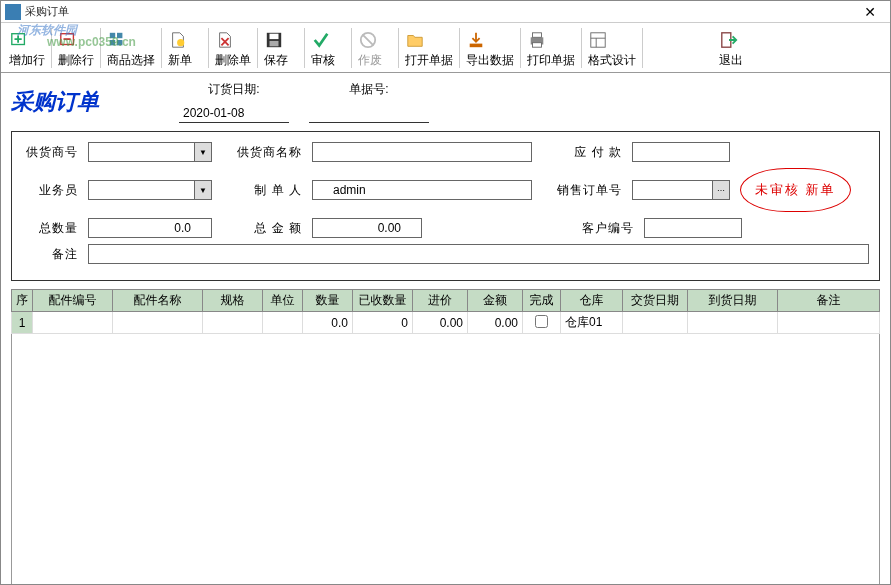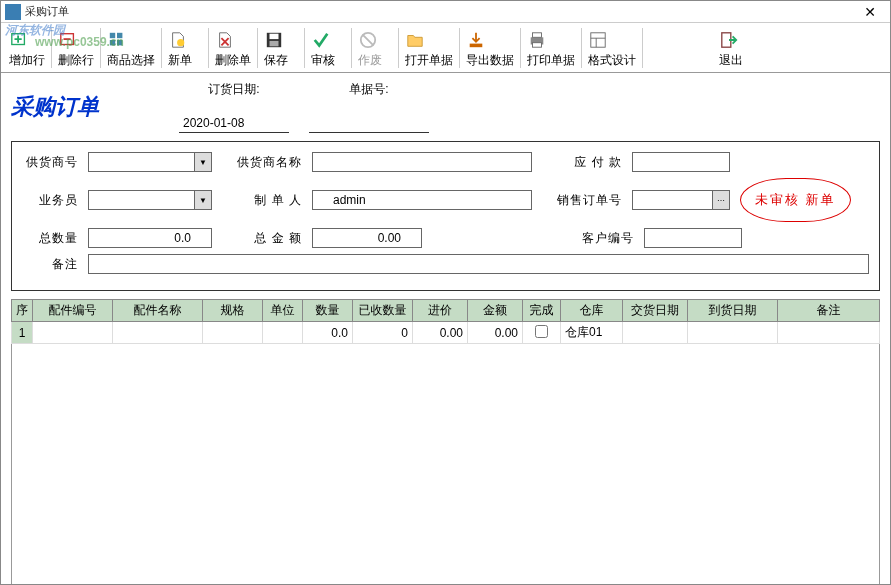--- a/index.html
+++ b/index.html
@@ -1,35 +1,35 @@
 <!DOCTYPE html>
 <html><head>
 <meta charset="utf-8">
 <style>
 * { box-sizing: border-box; margin: 0; padding: 0; font-family: "Microsoft YaHei", SimSun, sans-serif; font-size: 12px; }
 body { background: #fff; width: 891px; height: 585px; border: 1px solid #888; position: relative; }
 .titlebar { background: #fff; height: 22px; display: flex; align-items: center; border-bottom: 1px solid #ccc; }
 .titlebar-icon { width: 16px; height: 16px; margin: 0 4px; background: #3a7eb3; }
 .titlebar-text { flex: 1; font-size: 11px; color: #222; }
 .titlebar-close { width: 40px; text-align: center; font-size: 14px; font-family: Arial; cursor: pointer; }
-.watermark { position: absolute; top: 8px; left: 4px; font-size: 28px; font-weight: bold; color: rgba(60,120,200,0.55); font-style: italic; z-index: 5; pointer-events: none; }
+.watermark { position: absolute; top: 8px; left: 16px; font-size: 28px; font-weight: bold; color: rgba(60,120,200,0.55); font-style: italic; z-index: 5; pointer-events: none; }
 .watermark .sub { font-size: 12px; color: rgba(80,160,80,0.6); font-style: normal; display: block; margin-top: -6px; margin-left: 30px; }
 .toolbar { height: 50px; display: flex; align-items: center; padding: 2px 4px; border-bottom: 1px solid #999; gap: 0; }
 .tb-btn { display: flex; flex-direction: column; align-items: flex-start; justify-content: flex-end; min-width: 42px; height: 46px; padding: 2px 4px; cursor: pointer; }
 .tb-btn.wide { min-width: 52px; }
 .tb-icon { width: 20px; height: 20px; display: flex; align-items: center; justify-content: center; margin-bottom: 2px; }
 .tb-label { font-size: 12px; white-space: nowrap; }
 .tb-btn.disabled .tb-label { color: #999; }
 .tb-sep { width: 1px; height: 40px; background: #ccc; margin: 0 2px; }
 .tb-gap { width: 70px; }
 .content { padding: 8px 10px; }
 .head-row { display: flex; align-items: center; gap: 20px; margin-bottom: 8px; }
 .title { font-size: 22px; font-weight: bold; color: #0033cc; font-style: italic; margin-right: 60px; }
 .field-inline { display: flex; align-items: center; gap: 6px; flex-direction: column; }
-.field-inline input { border: none; border-bottom: 1px solid #333; padding: 2px 4px; background: transparent; margin-top: 10px; }
+.field-inline input { border: none; border-bottom: 1px solid #333; padding: 2px 4px; background: transparent; }
 .form-panel { border: 1px solid #333; padding: 10px; margin-bottom: 8px; }
 .form-row { display: flex; align-items: center; margin-bottom: 6px; gap: 10px; }
 .form-label { width: 56px; text-align: right; letter-spacing: 1px; }
 .form-input { border: 1px solid #666; height: 20px; padding: 1px 20px; }
 .combo { display: flex; }
 .combo input { border: 1px solid #666; border-right: none; height: 20px; padding: 1px 4px; }
 .combo .btn { width: 18px; height: 20px; border: 1px solid #666; background: #ddd; display: flex; align-items: center; justify-content: center; font-size: 8px; cursor: pointer; }
 .num { text-align: right; }
 .status-stamp { color: #d00; border: 1px solid #d00; border-radius: 50%/60%; padding: 12px 14px; font-size: 13px; letter-spacing: 2px; white-space: nowrap; }
 .table-wrap { position: relative; }

